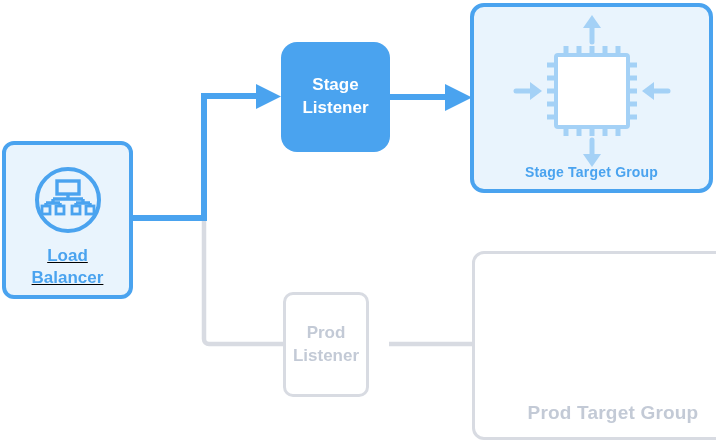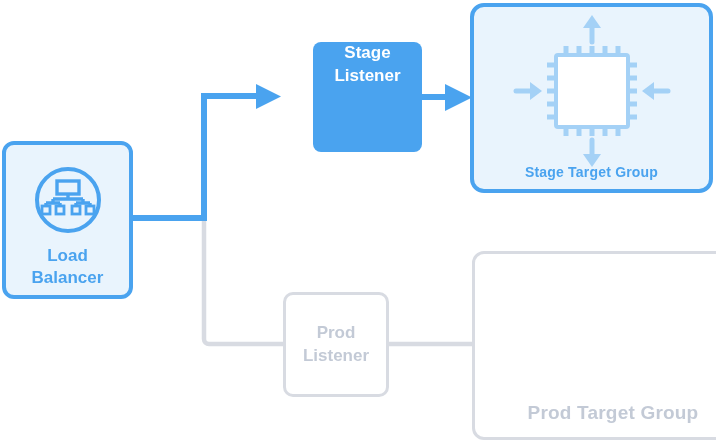--- a/index.html
+++ b/index.html
@@ -21,31 +21,31 @@
   .f-blue{fill:var(--accent-blue);}
   .s-blue{stroke:var(--accent-blue);}
   .s-pale{stroke:var(--pale-blue);}
   .f-pale{fill:var(--pale-blue);}
 
   .node{position:absolute;}
 
   
   .lb{left:2px;top:141px;width:131px;height:158px;background:var(--light-blue-fill);
       border:4px solid var(--accent-blue);border-radius:12px;
-      display:flex;flex-direction:column;align-items:center;padding-top:20px;}
+      display:flex;flex-direction:column;align-items:center;padding-top:20px;text-decoration:underline;}
   .lb-label{margin-top:10px;font-size:17px;font-weight:600;line-height:1.3;
       color:var(--accent-blue);text-align:center;width:92px;}
 
   
   .sl{left:281px;top:42px;width:109px;height:110px;background:var(--accent-blue);
-      border-radius:8px;display:flex;align-items:flex-start;justify-content:center;margin-left:32px;}
+      border-radius:16px;display:flex;align-items:center;justify-content:center;}
   .sl-label{color:#fff;font-size:17px;font-weight:600;line-height:1.35;text-align:center;width:84px;}
 
   
-  .pl{left:283px;top:292px;width:106px;height:105px;background:var(--white);
+  .pl{left:283px;top:292px;width:86px;height:105px;background:var(--white);
       border:3px solid var(--gray-border);border-radius:10px;
       display:flex;align-items:center;justify-content:center;}
   .pl-label{color:var(--gray-text);font-size:17px;font-weight:600;line-height:1.35;text-align:center;width:84px;}
 
   
   .stg{left:470px;top:3px;width:243px;height:190px;background:var(--light-blue-fill);
       border:4px solid var(--accent-blue);border-radius:14px;}
   .asg{position:absolute;top:5px;left:50%;transform:translateX(-50%);width:170px;height:158px;}
   .asg svg{position:absolute;left:0;top:0;}
   .asg-label{position:absolute;left:49px;top:43px;width:72px;height:72px;

